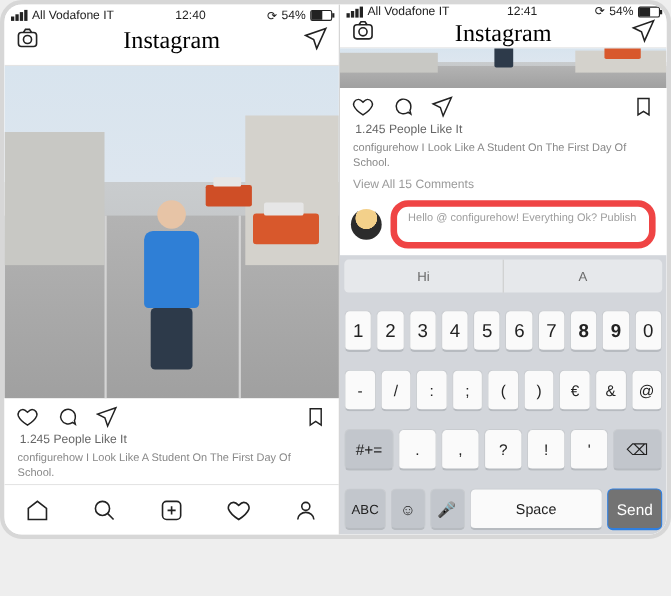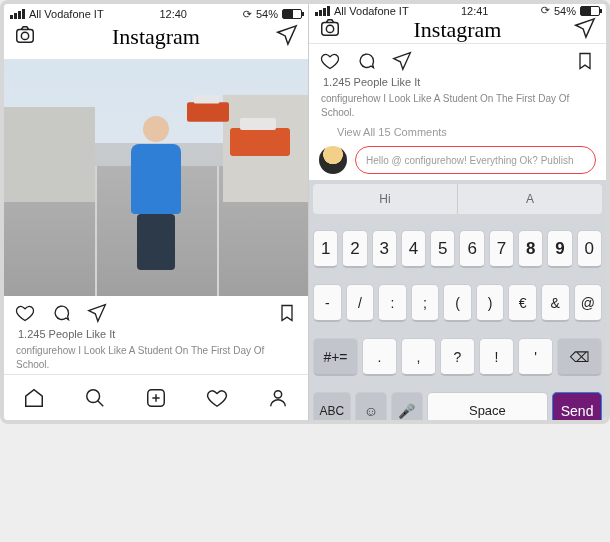--- a/index.html
+++ b/index.html
@@ -1,17 +1,17 @@
 <!DOCTYPE html>
 <html><head>
 <meta charset="utf-8">
 <style>
   * { box-sizing: border-box; margin: 0; padding: 0; }
   body { font-family: -apple-system, Helvetica, Arial, sans-serif; background:#eee; }
-  .stage { width:610px; height:424px; background:#fff; border:4px solid #d7d7d7; border-radius:8px; position:relative; overflow:hidden; display:flex; }
+  .stage { width:610px; height:490px; background:#fff; border:4px solid #d7d7d7; border-radius:20px; position:relative; overflow:hidden; display:flex; }
   .phone { height:100%; display:flex; flex-direction:column; position:relative; background:#fff; }
   .phone.left { width:305px; border-right:1px solid #ccc;}
   .phone.right { width:297px; }
 
   
   .status { height:20px; display:flex; align-items:center; justify-content:space-between; font-size:11px; padding:0 6px; color:#222; }
   .status .cluster { display:flex; align-items:center; gap:4px; }
   .sig { display:flex; gap:1px; align-items:flex-end; }
   .sig i { width:3px; background:#222; display:inline-block; }
   .sig i:nth-child(1){height:4px} .sig i:nth-child(2){height:6px} .sig i:nth-child(3){height:8px} .sig i:nth-child(4){height:10px}
@@ -42,40 +42,40 @@
   .phone.right .taxi{ transform:scale(0.55); }
 
   
   .actions { display:flex; align-items:center; justify-content:space-between; padding:6px 10px 2px; }
   .actions .l { display:flex; gap:14px; }
   .ico.sm svg{width:20px;height:20px;}
 
   
   .likes { font-size:11px; color:#666; padding:2px 14px; }
   .caption { font-size:10px; color:#888; padding:2px 12px; line-height:1.4; }
-  .viewc { font-size:11px; color:#9a9a9a; padding:4px 28px; }
+  .viewc { font-size:11px; color:#9a9a9a; padding:4px 12px; }
 
   
   .cinput { display:flex; align-items:center; gap:8px; padding:4px 10px 6px; }
   .avatar { width:28px; height:28px; border-radius:50%; background:radial-gradient(circle at 50% 30%, #f3d08a 40%, #2b2b2b 42%);} 
-  .pill { flex:1; border:1px solid #ef4444; border-radius:16px; height:28px; display:flex; align-items:center; padding:4px 10px; font-size:10px; color:#9d9d9d; }
+  .pill { flex:1; border:6px solid #ef4444; border-radius:16px; height:28px; display:flex; align-items:flex-end; padding:16px 10px; font-size:10px; color:#9d9d9d; }
 
   
   .tabbar { height:46px; border-top:1px solid #e4e4e4; display:flex; align-items:center; justify-content:space-around; }
   .tabbar .ico svg{stroke:#222;}
 
   
   .kbd { background:#d3d6db; flex:1; display:flex; flex-direction:column; padding:4px; gap:16px; }
   .sug { height:30px; background:#e6e8eb; border-radius:4px; display:flex; }
   .sug div{flex:1;display:flex;align-items:center;justify-content:center;font-size:12px;color:#6a6a6a;border-right:1px solid #ccc;}
   .sug div:last-child{border-right:none;}
   .krow { display:flex; gap:4px; }
   .key { flex:1; background:#fafafa; border:1px solid #c9ccd0; border-bottom:2px solid #b7bbc0; border-radius:5px; height:38px; display:flex; align-items:center; justify-content:center; font-size:17px; color:#222;}
   .key.dark{background:#c2c6cc;}
-  .key.blue{background:#701a75;color:#fff;border-color:#2f7fe0;}
+  .key.blue{background:#737373;color:#fff;border-color:#2f7fe0;}
   .key.big{font-weight:600;}
   .key.space{flex:4;font-size:13px;text-align:right;}
   .key.abc{flex:1.2;font-size:12px;}
   .key.send{flex:1.6;font-size:14px;}
   .key.sm{font-size:14px;}
 </style>
 </head>
 <body>
 
 <div class="stage">

